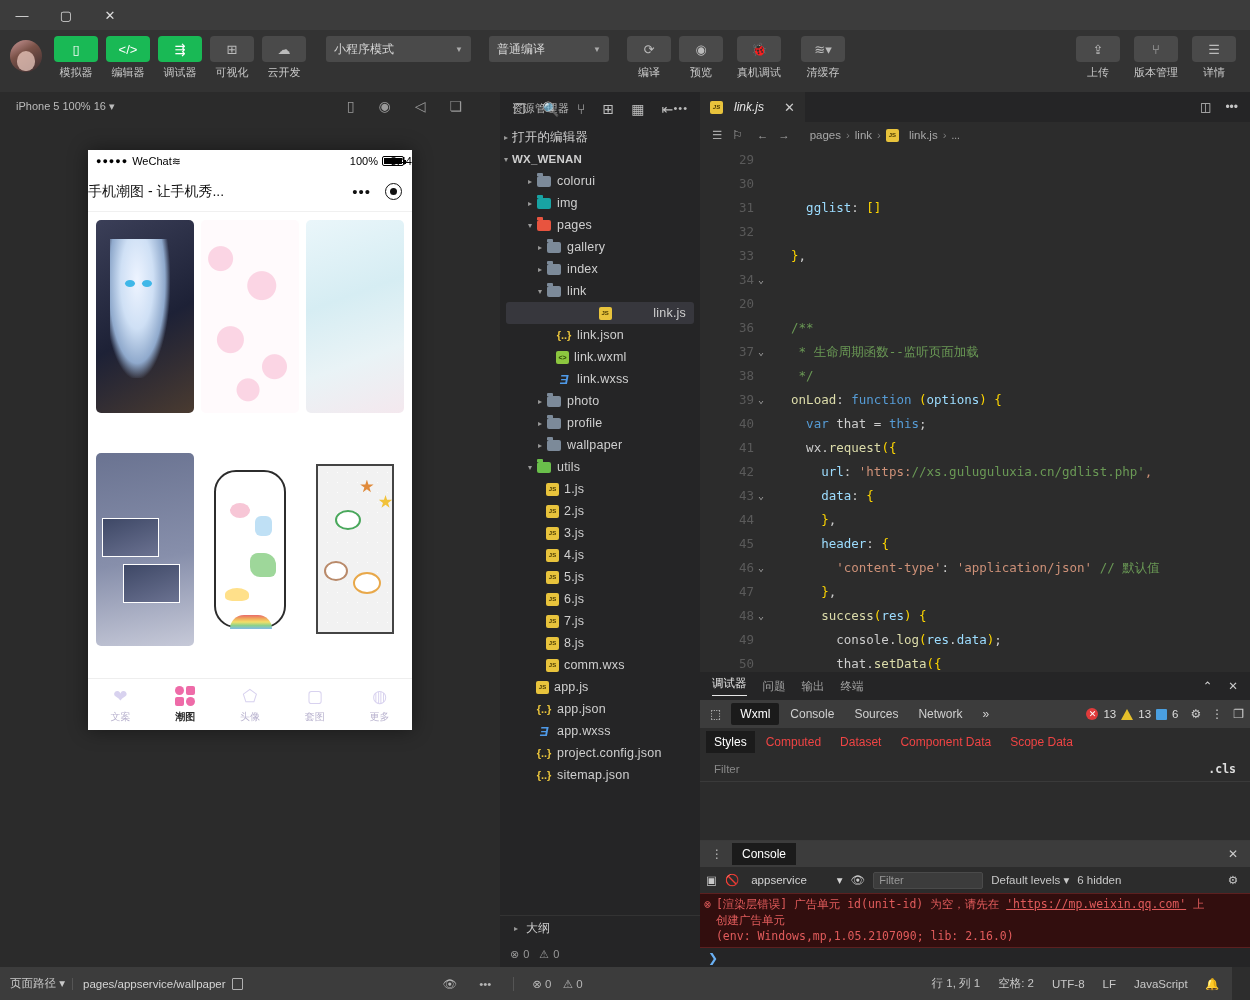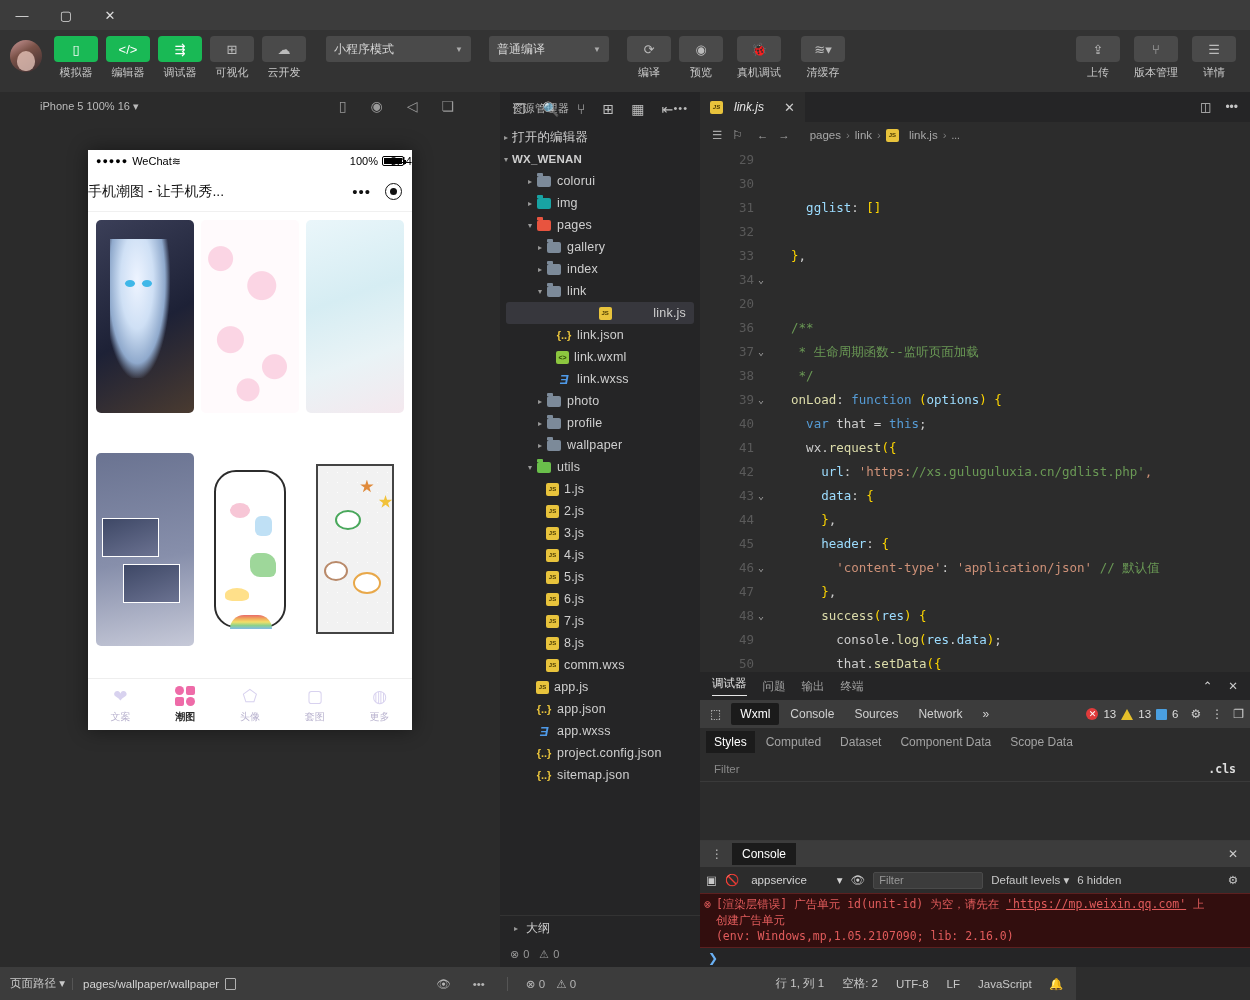--- a/index.html
+++ b/index.html
@@ -67,22 +67,22 @@
   }
   .caret { font-size: 8px; color: #aaa; margin-left: 10px; }
   .spacer { flex: 1; }
 
   
   .sim-pane {
     position: absolute; top: 92px; left: 0; width: 500px; height: 875px;
     background: #2b2b2b;
   }
   .sim-bar {
-    height: 28px; display: flex; align-items: center; padding: 0 24px;
-    font-size: 11px; color: #bbb; background: #2b2b2b; margin-left: 16px;
+    height: 28px; display: flex; align-items: center; padding: 0 16px;
+    font-size: 11px; color: #bbb; background: #2b2b2b;
   }
   .sim-icons { margin-left: auto; display: flex; gap: 24px; padding-right: 22px; }
   .sim-ic { color: #9a9a9a; font-size: 14px; }
   .phone {
     position: absolute; left: 88px; top: 58px; width: 324px; height: 580px;
     background: #fff; box-shadow: 0 0 18px rgba(0,0,0,.45);
     overflow: hidden; display: flex; flex-direction: column;
   }
   .status-row {
     height: 22px; display: flex; align-items: center; padding: 0 8px;
@@ -284,21 +284,21 @@
   .dot-e { width: 12px; height: 12px; border-radius: 50%; background: #e03b3b; color:#fff;
            font-size: 9px; display:flex; align-items:center; justify-content:center;}
   .tri-w { width:0;height:0;border-left:6px solid transparent;border-right:6px solid transparent;
            border-bottom:11px solid #e6c02a;}
   .sq-i { width: 11px; height: 11px; background: #4a9fe0; border-radius: 1px; }
   .dt-bar .icons { display: flex; gap: 10px; margin-left: 10px; color: #ccc; }
   .styles-bar {
     height: 28px; display: flex; align-items: center; gap: 3px; padding: 0 6px;
     background: #2c2c2c; font-size: 12px;
   }
-  .stab { padding: 4px 8px; color: #a3a3a3; }
+  .stab { padding: 4px 8px; color: #ef4444; }
   .stab.on { background: #1b1b1b; color: #fff; }
   .filter-row {
     height: 26px; display: flex; align-items: center; padding: 0 14px;
     font-size: 11.5px; color: #888; background: #2c2c2c; border-bottom: 1px solid #3a3a3a;
   }
   .filter-row .cls { margin-left: auto; color: #ddd; font-family: "DejaVu Sans Mono", monospace; font-weight:bold; }
   .styles-body { flex: 1; background: #2c2c2c; }
 
   
   .drawer {
@@ -330,21 +330,21 @@
     color: #e05b5b; font-family: "DejaVu Sans Mono","Liberation Mono", monospace;
     font-size: 11.5px; line-height: 16px; padding: 2px 6px 3px 4px;
     display: flex; gap: 5px;
   }
   .err-row .ico { flex: none; }
   .err-link { color: #e05b5b; text-decoration: underline; }
   .prompt { color: #6ab0f3; font-size: 12px; padding: 3px 8px; }
 
   
   .statusbar {
-    position: absolute; bottom: 0; left: 0; width: 1076px; height: 33px;
+    position: absolute; bottom: 0; left: 0; width: 1232px; height: 33px;
     background: #3c3c3c; display: flex; align-items: center;
     font-size: 11.5px; color: #c8c8c8;
   }
   .sb-left { display: flex; align-items: center; gap: 7px; padding-left: 10px; }
   .sb-path {
     border-left: 1px solid #555; padding-left: 10px; color: #d4d4d4;
     display: flex; align-items: center; gap: 6px;
   }
   .copy-ic { width: 11px; height: 12px; border: 1px solid #b0b0b0; border-radius: 1px; }
   .sb-mid { display: flex; align-items: center; gap: 22px; margin-left: 200px; color:#b5b5b5; }
@@ -875,21 +875,21 @@
         </span>
       </div>
       <div class="prompt">❯</div>
     </div>
   </div>
 
   <div class="statusbar">
     <div class="sb-left">
       <span><span>页面路径</span> <span>▾</span></span>
       <span class="sb-path">
-        <span>pages/wallpaper/wallpaper</span>
+        <span>pages/appservice/wallpaper</span>
         <span class="copy-ic"></span>
       </span>
     </div>
     <div class="sb-mid">
       <span>👁</span>
       <span>•••</span>
       <span style="border-left:1px solid #555;padding-left:18px">
         <span>⊗</span>
         <span>0</span>
         <span style="margin-left:8px">⚠</span>

